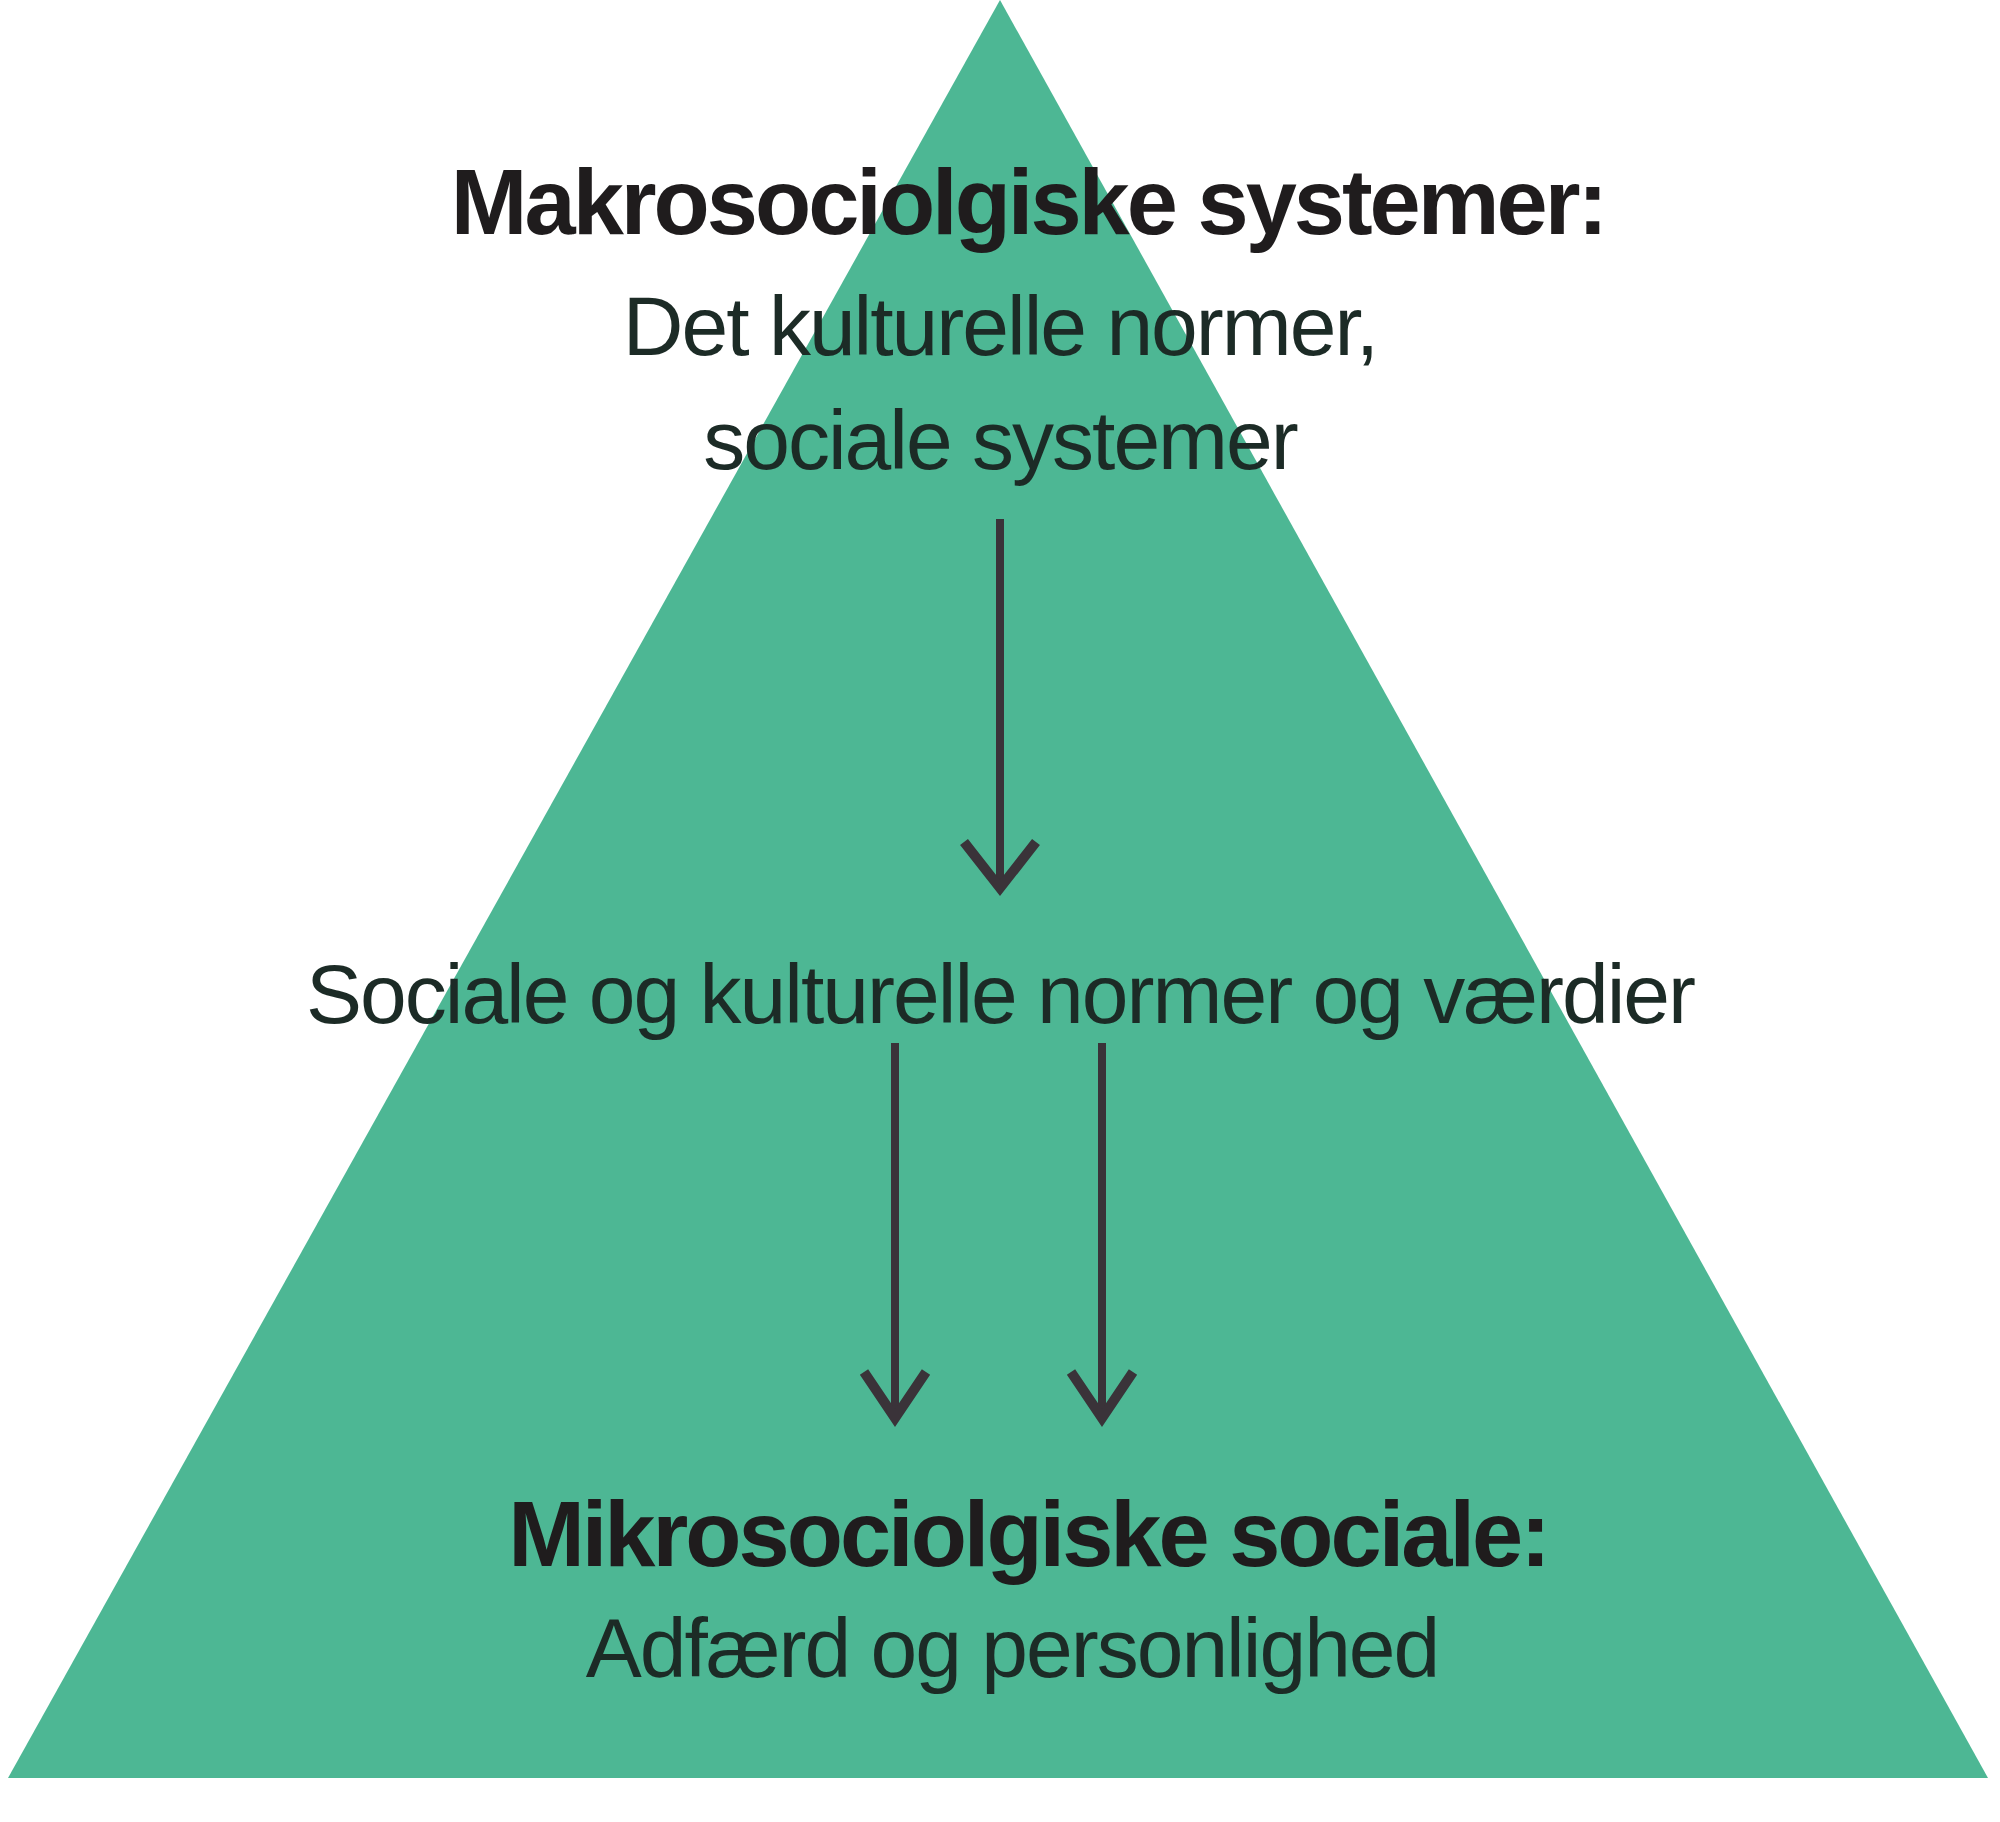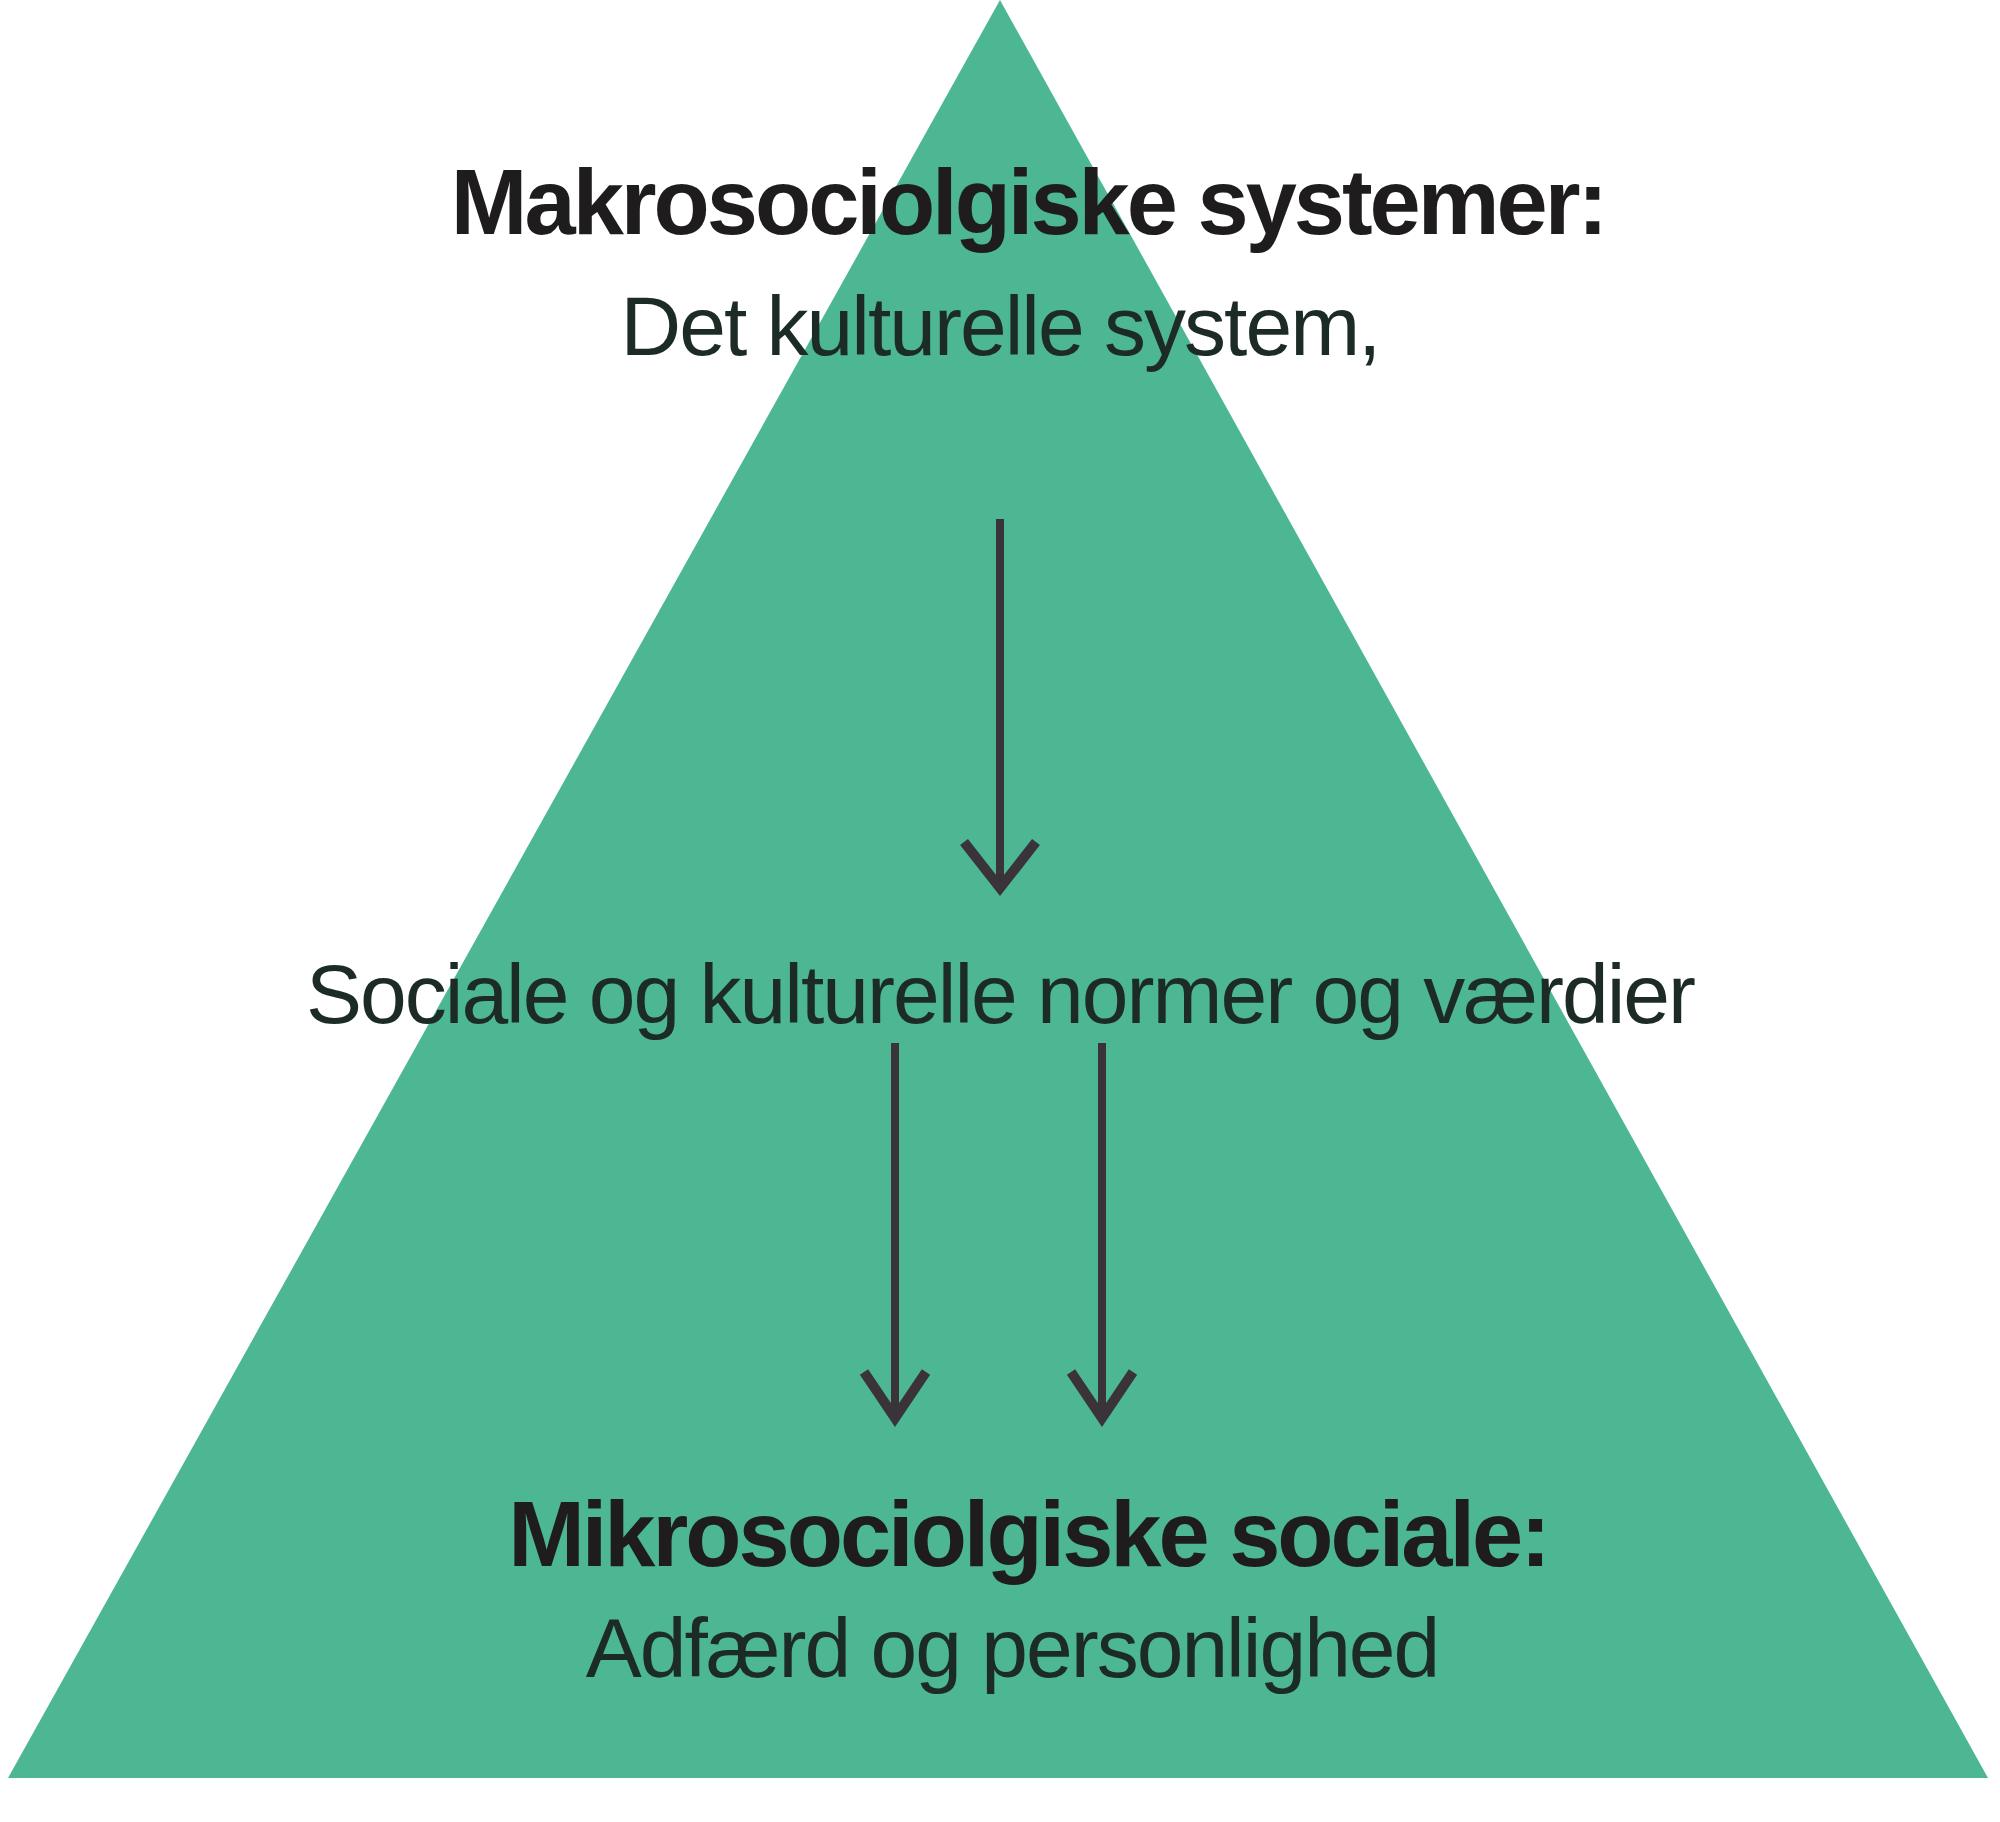--- a/index.html
+++ b/index.html
@@ -66,22 +66,23 @@
       <path d="M895,1043 L895,1412"></path>
       <path stroke-width="10" d="M864,1372 L895,1418 L926,1372"></path>
 
       <path d="M1102,1043 L1102,1412"></path>
       <path stroke-width="10" d="M1071,1372 L1102,1418 L1133,1372"></path>
     </g>
   </svg>
 
   <div class="label bold pos-top-title">Makrosociolgiske systemer:</div>
 
-  <div class="label regular pos-top-line1">Det kulturelle system,</div>
+  <div class="label regular pos-top-line1">Det kulturelle normer,</div>
 
+  <div class="label regular pos-top-line2">sociale systemer</div>
 
   <div class="label regular pos-middle">Sociale og kulturelle normer og værdier</div>
 
   <div class="label bold pos-bottom-title">Mikrosociolgiske sociale:</div>
 
   <div class="label regular pos-bottom-line">Adfærd og personlighed</div>
 
 </div>
 
 </body></html>

